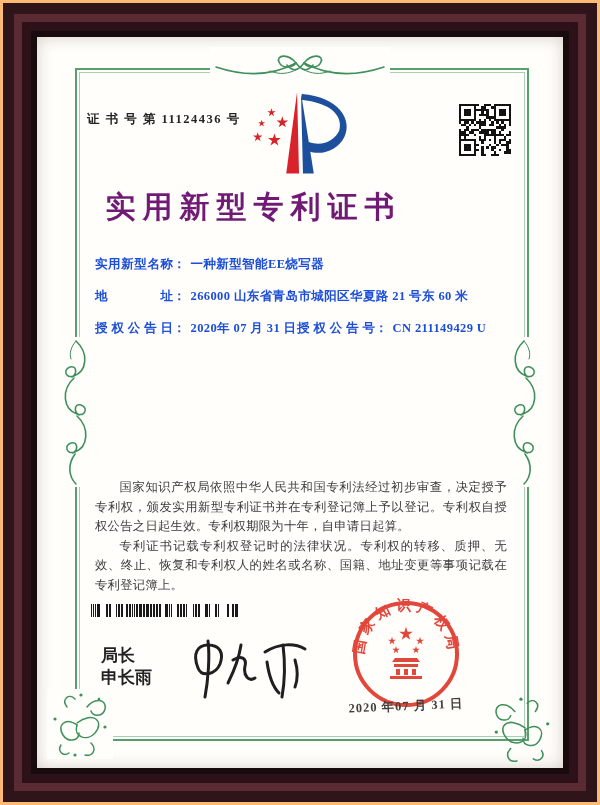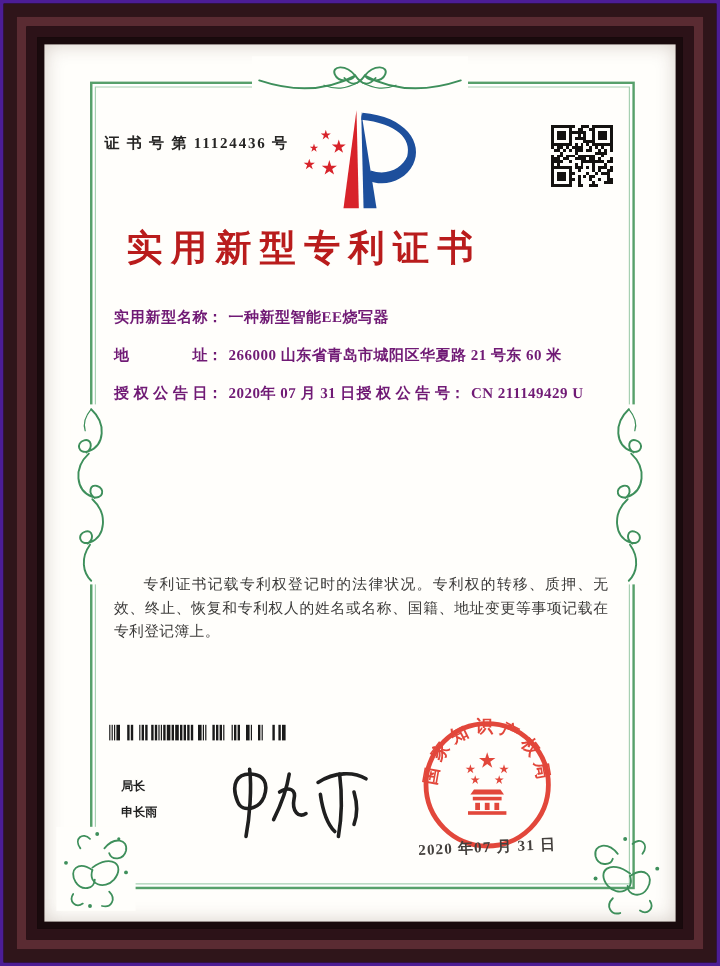--- a/index.html
+++ b/index.html
@@ -2,21 +2,21 @@
 <html><head>
 <meta charset="utf-8">
 <style>
   html,body{margin:0;padding:0;}
   body{
     width:600px;height:805px;position:relative;overflow:hidden;
     background:#0e0608;
     font-family:"Liberation Serif","DejaVu Serif",serif;
   }
   
-  .f0{position:absolute;inset:0;border:3px solid #4c1d95;}
+  .f0{position:absolute;inset:0;border:3px solid #fdba74;}
   .f1{position:absolute;inset:0;border:11px solid #2f151a;}
   .f2{position:absolute;inset:0;border:8px solid #5a2b32;}
   .f3{position:absolute;inset:0;border:9px solid #2c1218;}
   .f4{position:absolute;inset:0;border:6px solid #190a0d;}
   .paper{
     position:absolute;inset:0;background:#fffefb;
     box-shadow:inset 0 0 16px rgba(70,35,25,.22);
   }
   
   .green-border{
@@ -32,38 +32,38 @@
   .orn-right svg{transform:scaleX(-1);}
   .orn-bl{left:10px;top:652px;width:66px;height:70px;}
   .orn-br{left:450px;top:656px;width:70px;height:72px;background:transparent;}
   .orn-br svg{transform:scaleX(-1);}
 
   .cert-no{position:absolute;left:50px;top:74px;font-size:12.5px;color:#262524;letter-spacing:1.5px;font-weight:600;}
   .logo{position:absolute;left:205px;top:50px;width:118px;height:92px;}
   .qr{position:absolute;left:422px;top:67px;width:52px;height:52px;}
   .title{
     position:absolute;left:0;top:150px;width:433px;text-align:center;
-    font-size:30px;font-weight:700;color:#b91c1c;letter-spacing:7px;
+    font-size:30px;font-weight:700;color:#701a75;letter-spacing:7px;
   }
   
-  .fields{position:absolute;left:58px;top:219px;width:414px;font-size:12.5px;color:#701a75;font-weight:600;}
+  .fields{position:absolute;left:58px;top:219px;width:414px;font-size:12.5px;color:#1d4ed8;font-weight:600;}
   .frow{height:32px;line-height:16px;position:relative;}
   .flabel{display:inline-block;width:78px;text-align:justify;text-align-last:justify;vertical-align:top;}
   .fcolon{display:inline-block;}
   .fvalue{margin-left:5px;letter-spacing:.4px;}
   .g2{position:absolute;left:202px;top:0;}
   
   .paras{position:absolute;left:58px;top:441px;width:412px;font-size:12.3px;line-height:19.5px;
          color:#3c3b3a;text-align:justify;}
   .paras p{margin:0;text-indent:2em;letter-spacing:.3px;}
   
   .barcode{position:absolute;left:54px;top:567px;width:150px;height:13px;}
   .barcode i{position:absolute;top:0;bottom:0;background:#1a1a1a;}
   .signer{position:absolute;left:64px;top:608px;font-family:Liberation Sans, sans-serif;
-          font-size:10px;font-weight:700;color:#222;line-height:22px;}
+          font-size:17px;font-weight:700;color:#222;line-height:22px;}
   .signature{position:absolute;left:150px;top:594px;width:126px;height:70px;}
   .seal{position:absolute;left:313px;top:561px;width:112px;height:112px;opacity:.93;}
   .seal-date{position:absolute;left:298px;top:661px;width:142px;text-align:center;
              font-size:12.5px;font-weight:700;color:#44403d;letter-spacing:1px;transform:rotate(-2.5deg);}
 </style>
 </head>
 <body>
 
 <div class="f0">
  <div class="f1">
@@ -414,20 +414,21 @@
           <span>
             <span class="flabel">授权公告日</span><span class="fcolon">：</span><span class="fvalue">2020年 07 月 31 日</span>
           </span>
           <span class="g2">
             <span class="flabel">授权公告号</span><span class="fcolon">：</span><span class="fvalue">CN 211149429 U</span>
           </span>
         </div>
       </div>
 
       <div class="paras">
+        <p>国家知识产权局依照中华人民共和国专利法经过初步审查，决定授予专利权，颁发实用新型专利证书并在专利登记簿上予以登记。专利权自授权公告之日起生效。专利权期限为十年，自申请日起算。</p>
         <p>专利证书记载专利权登记时的法律状况。专利权的转移、质押、无效、终止、恢复和专利权人的姓名或名称、国籍、地址变更等事项记载在专利登记簿上。</p>
       </div>
 
       <div class="barcode" id="barcode">
                 <i style="left:0px;width:1px"></i>
                 <i style="left:2px;width:1px"></i>
                 <i style="left:4px;width:1px"></i>
                 <i style="left:6px;width:3px"></i>
                 <i style="left:15px;width:2px"></i>
                 <i style="left:18px;width:2px"></i>

